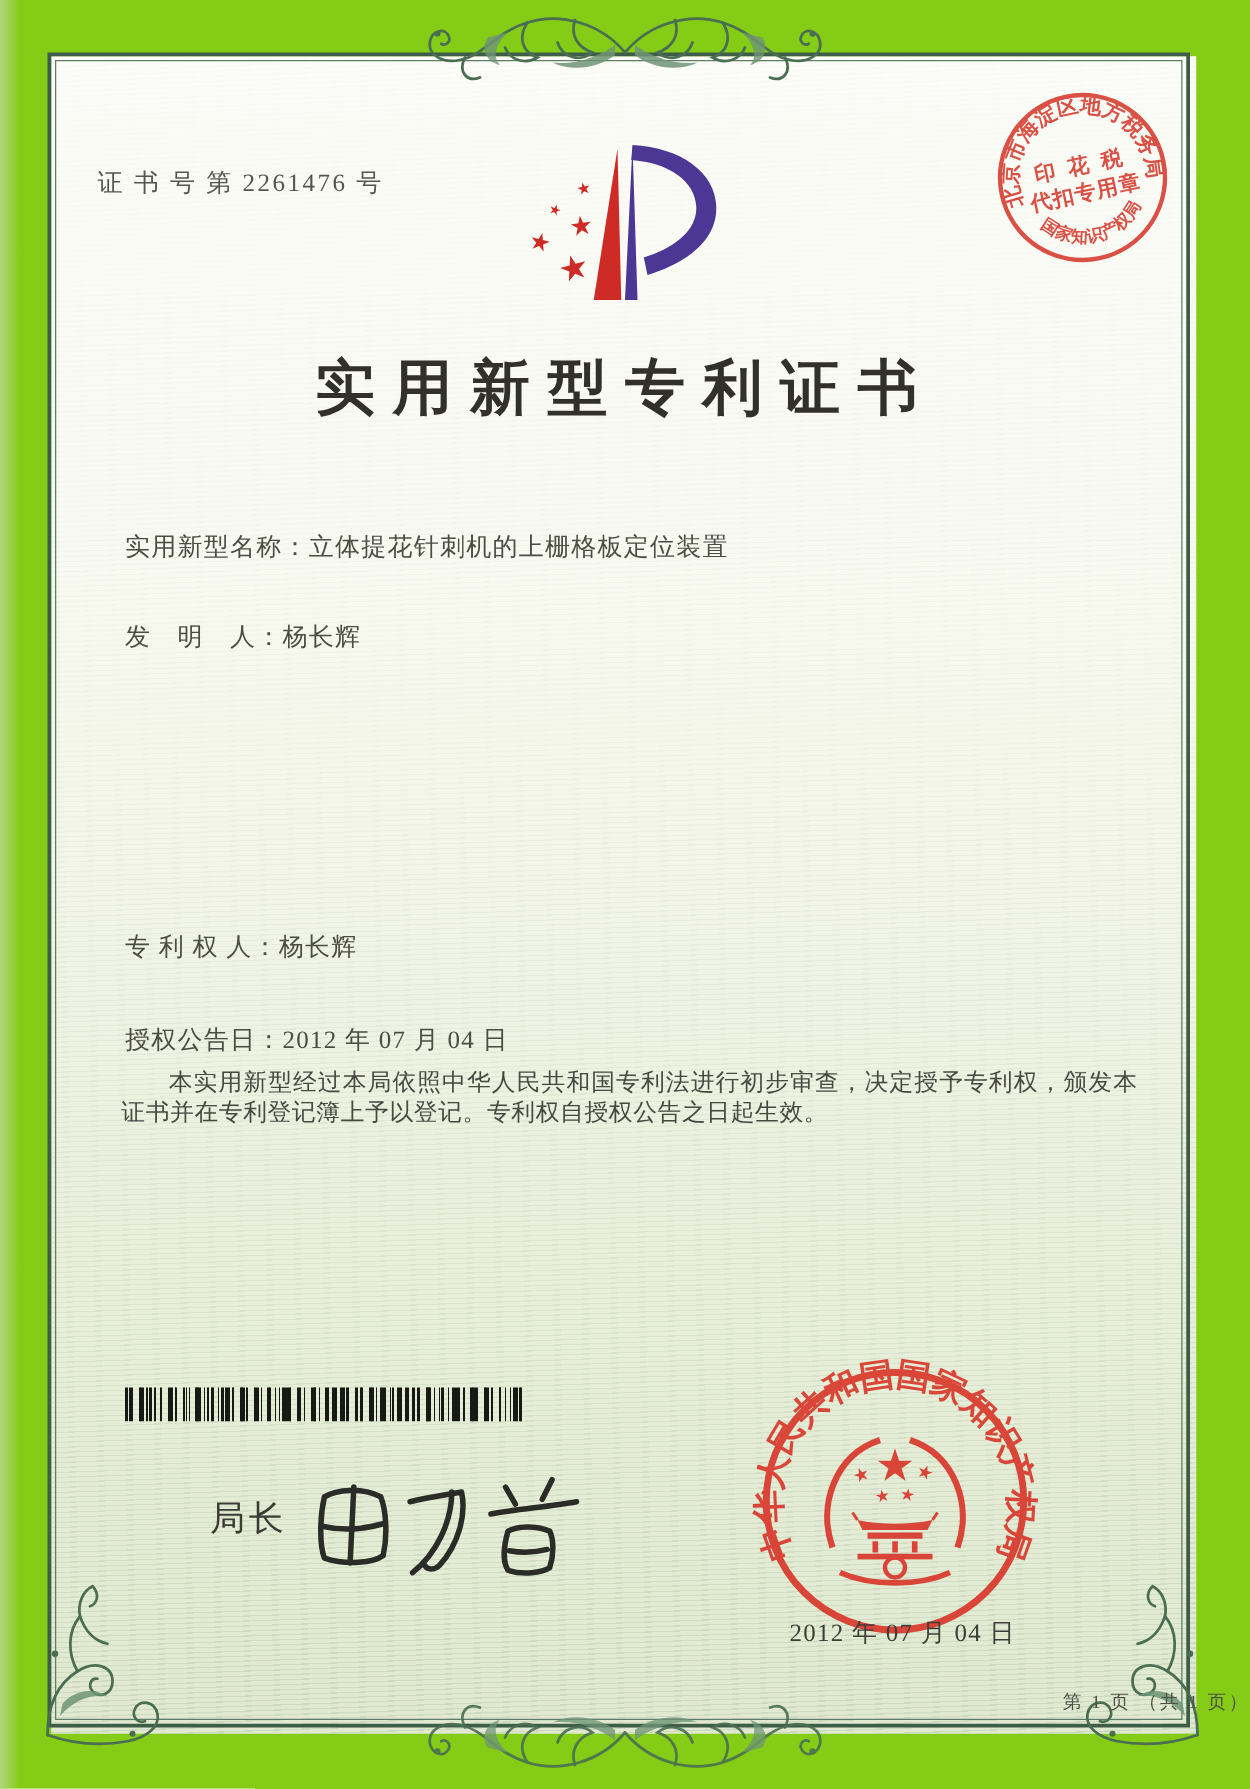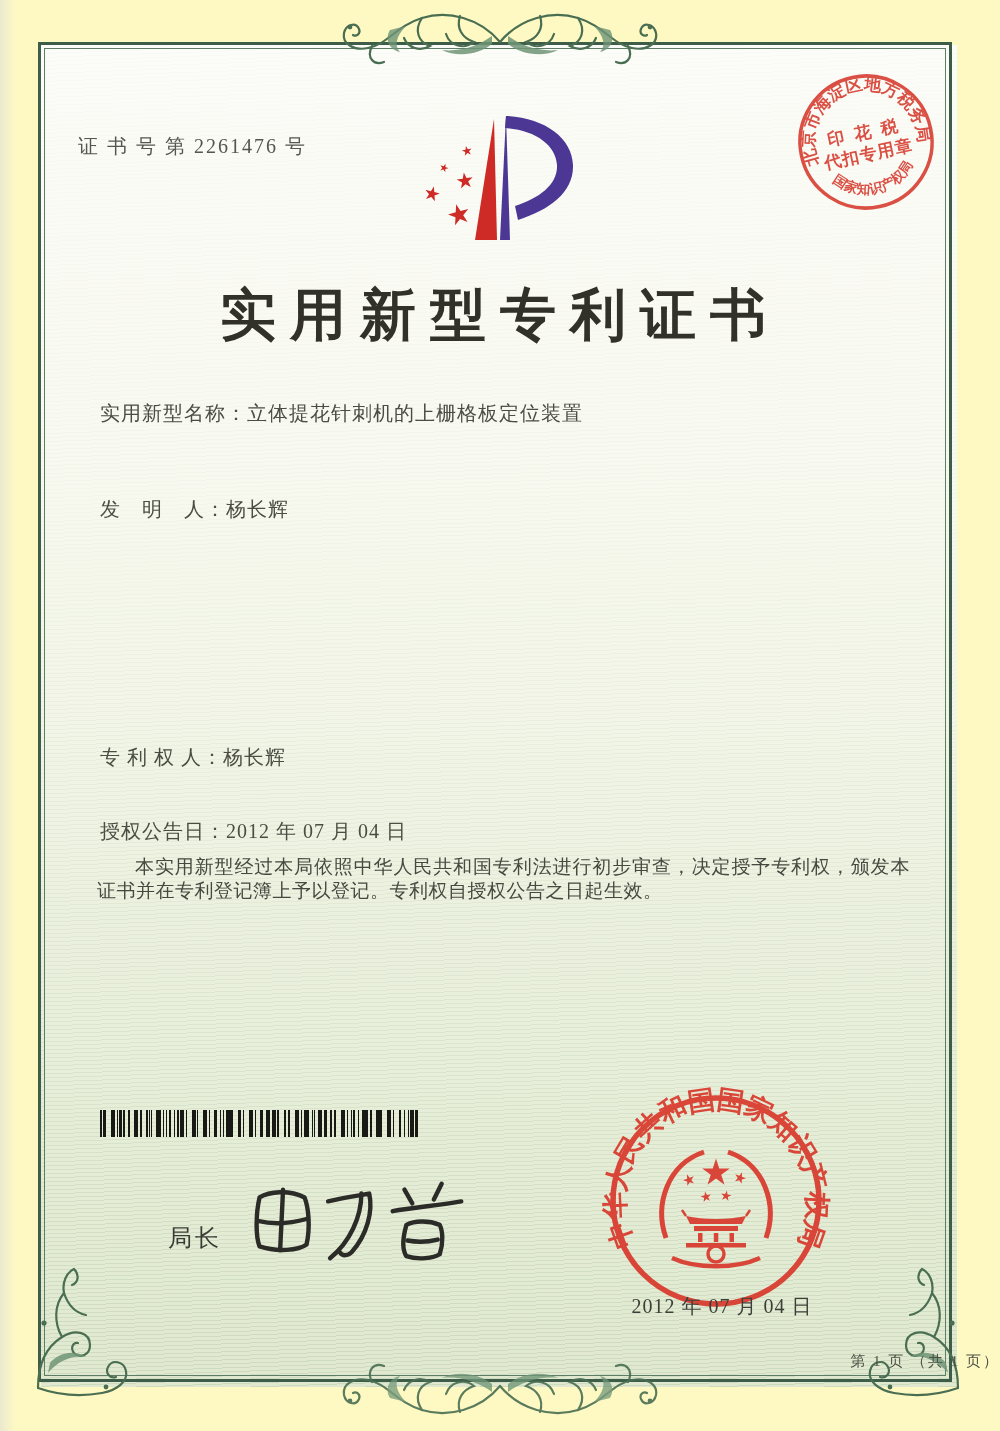--- a/index.html
+++ b/index.html
@@ -1,18 +1,18 @@
 <!DOCTYPE html>
 <html><head>
 <meta charset="utf-8">
 <style>
   html,body{margin:0;padding:0;background:#ffffff;}
   .paper{
     position:relative; width:1000px; height:1431px; overflow:hidden;
-    background:#fef9c3;
+    background:#84cc16;
     font-family:"Liberation Serif","DejaVu Serif",serif;
     color:#45463e;
   }
   .scan-edge{position:absolute;left:0;top:0;width:16px;height:100%;
     background:linear-gradient(90deg,#dcdcd8,rgba(255,255,255,0));opacity:.55;}
   
   .inner-bg{
     position:absolute;left:41px;top:45px;width:916px;height:1342px;
     background:linear-gradient(180deg,#fcfcf8 0%,#f8f9f0 30%,#f2f5e7 50%,#eaf0dd 68%,#e4ecd5 85%,#e0e9d0 100%);
   }
@@ -25,31 +25,31 @@
   
   .frame{position:absolute;left:38px;top:42px;width:914px;height:1340px;
     border:3px solid #3e5d48;box-sizing:border-box;}
   .frame-inner{position:absolute;left:3px;top:3px;right:3px;bottom:3px;
     border:1px solid #5d7d66;}
   .ornament{position:absolute;pointer-events:none;}
   
   .cert-no{position:absolute;left:78px;top:133px;font-size:20px;color:#55564f;
     letter-spacing:2px;white-space:pre;}
   .title{position:absolute;left:0;top:278px;width:100%;text-align:center;
-    font-size:56px;font-weight:700;letter-spacing:14px;color:#313129;white-space:pre;}
+    font-size:48px;font-weight:700;letter-spacing:14px;color:#313129;white-space:pre;}
   .field{position:absolute;left:100px;font-size:20px;color:#4b4c42;white-space:pre;letter-spacing:1px;}
   .paragraphs{position:absolute;left:97px;top:855px;width:813px;}
   .paragraphs p{margin:0;font-size:19px;line-height:24px;text-align:justify;
     text-indent:2em;color:#474840;letter-spacing:.5px;}
   .barcode{position:absolute;left:100px;top:1110px;width:322px;height:27px;
     background-image:
       repeating-linear-gradient(90deg,#181815 0px,#181815 2px,rgba(0,0,0,0) 2px,rgba(0,0,0,0) 5px,#181815 5px,#181815 6px,rgba(0,0,0,0) 6px,rgba(0,0,0,0) 11px,#181815 11px,#181815 15px,rgba(0,0,0,0) 15px,rgba(0,0,0,0) 17px,#181815 17px,#181815 18px,rgba(0,0,0,0) 18px,rgba(0,0,0,0) 23px),
       repeating-linear-gradient(90deg,rgba(0,0,0,0) 0px,rgba(0,0,0,0) 3px,#181815 3px,#181815 5px,rgba(0,0,0,0) 5px,rgba(0,0,0,0) 12px,#181815 12px,#181815 13px,rgba(0,0,0,0) 13px,rgba(0,0,0,0) 19px,#181815 19px,#181815 22px,rgba(0,0,0,0) 22px,rgba(0,0,0,0) 29px,#181815 29px,#181815 30px,rgba(0,0,0,0) 30px,rgba(0,0,0,0) 37px);
   }
-  .signer-title{position:absolute;left:168px;top:1222px;font-size:24px;color:#3a3b35;letter-spacing:3px;}
+  .signer-title{position:absolute;left:168px;top:1196px;font-size:28px;color:#3a3b35;letter-spacing:3px;}
   .signature{position:absolute;left:238px;top:1160px;}
   .grant-seal{position:absolute;left:601px;top:1086px;opacity:.92;}
   .seal-date{position:absolute;left:612px;top:1293px;width:220px;text-align:center;
     font-size:20px;color:#3d3e38;white-space:pre;letter-spacing:1px;}
   .tax-stamp{position:absolute;left:786px;top:62px;transform:rotate(-12deg);opacity:.88;}
   .footer{position:absolute;left:0;top:1352px;width:100%;text-align:right;
     font-size:15px;color:#4e5246;letter-spacing:2px;white-space:pre;}
   .logo{position:absolute;left:420px;top:110px;}
   .seal-font{font-family:"Liberation Serif","DejaVu Serif",serif;}
 </style>
@@ -134,21 +134,21 @@
     </text>
     <text class="seal-font" x="80" y="76" text-anchor="middle" fill="#d6392c" font-size="17" font-weight="700" letter-spacing="3">印 花 税</text>
     <text class="seal-font" x="80" y="98" text-anchor="middle" fill="#d6392c" font-size="17" font-weight="700" letter-spacing="1">代扣专用章</text>
     <text class="seal-font" fill="#d6392c" font-size="13.5" font-weight="700">
       <textPath href="#taxBottom" startOffset="50%" text-anchor="middle">国家知识产权局</textPath>
     </text>
   </svg>
 
   <div class="title">实用新型专利证书</div>
 
-  <div class="field" style="top:400px;"><span>实用新型名称：</span><span>立体提花针刺机的上栅格板定位装置</span></div>
+  <div class="field" style="top:424px;"><span>实用新型名称：</span><span>立体提花针刺机的上栅格板定位装置</span></div>
   <div class="field" style="top:496px;"><span>发　明　人：</span><span>杨长辉</span></div>
   <div class="field" style="top:744px;"><span>专 利 权 人：</span><span>杨长辉</span></div>
   <div class="field" style="top:818px;"><span>授权公告日：</span><span>2012 年 07 月 04 日</span></div>
 
   <div class="paragraphs">
     <p>本实用新型经过本局依照中华人民共和国专利法进行初步审查，决定授予专利权，颁发本证书并在专利登记簿上予以登记。专利权自授权公告之日起生效。</p>
   </div>
 
   <div class="barcode"></div>
 

